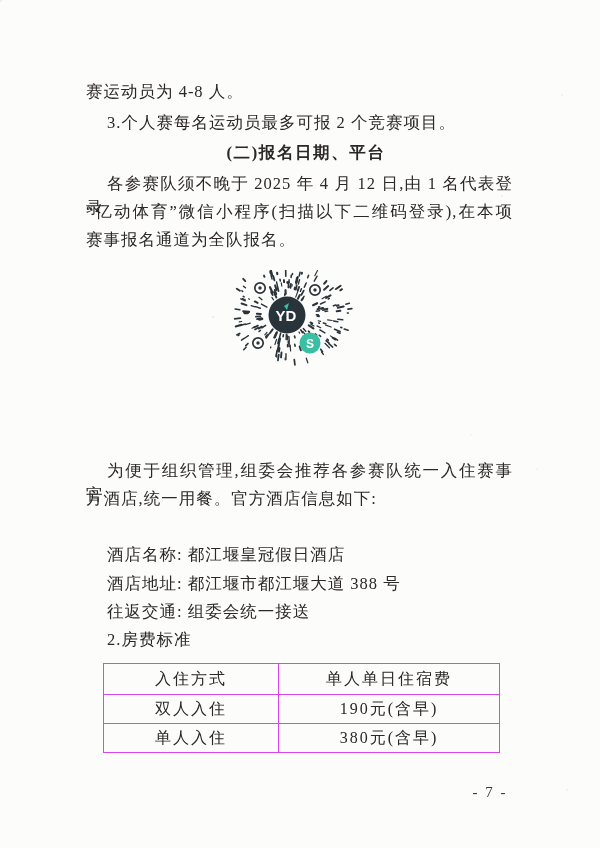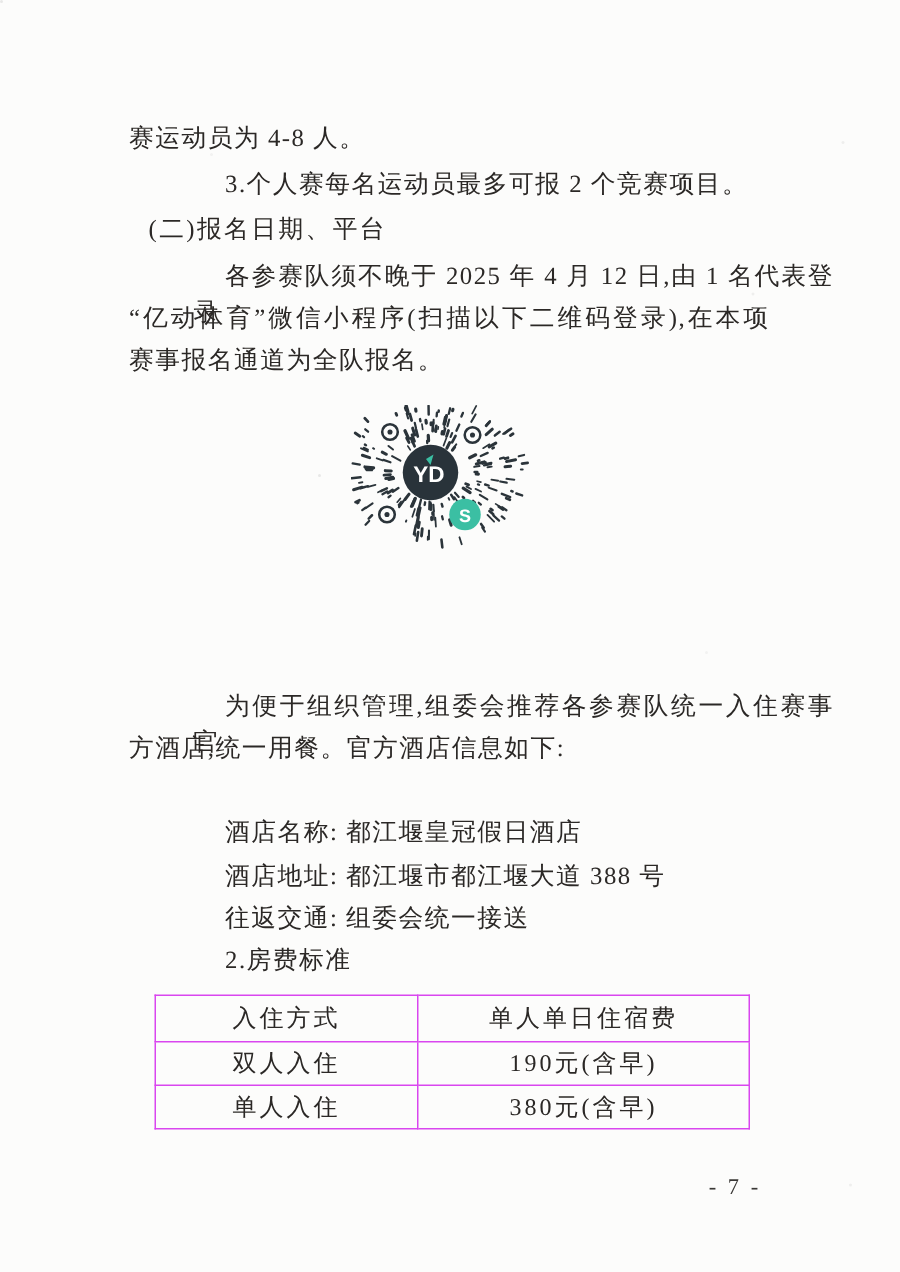--- a/index.html
+++ b/index.html
@@ -19,23 +19,23 @@
     font-size:16.5px;
     line-height:1.45;
     letter-spacing:1px;
     white-space:nowrap;
   }
   .just{
     white-space:normal;
     text-align:justify;
     text-align-last:justify;
   }
-  .ind{ text-indent:21px;margin-left:43px; }
+  .ind{ text-indent:21px; }
   .ind-sm{ text-indent:13px; }
-  .bold{ font-weight:400; letter-spacing:1.6px; }
+  .bold{ font-weight:700; letter-spacing:1.6px;text-align:center; }
   .qr-wrap{
     position:absolute;
     left:234px; top:270px;
     width:126px; height:102px;
   }
   .rate-table{
     position:absolute;
     left:103px; top:663px;
     width:397px;
     border-collapse:collapse;

